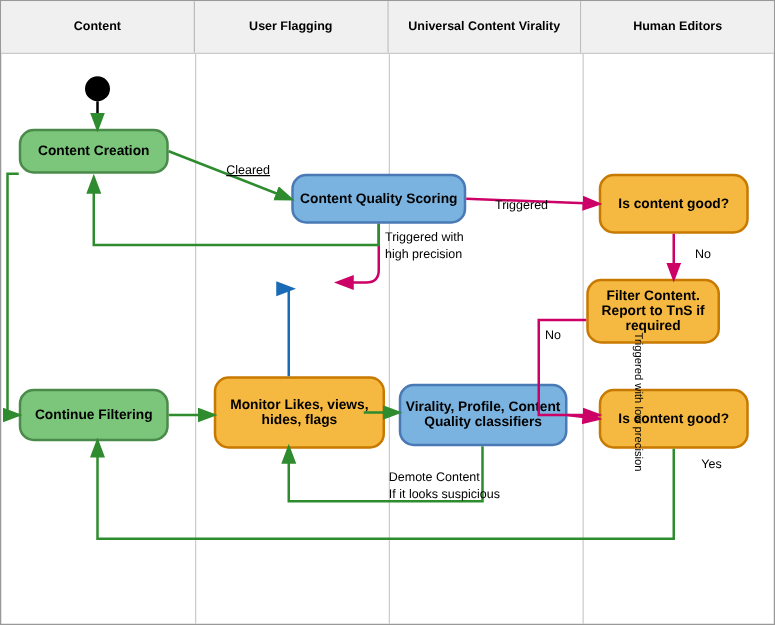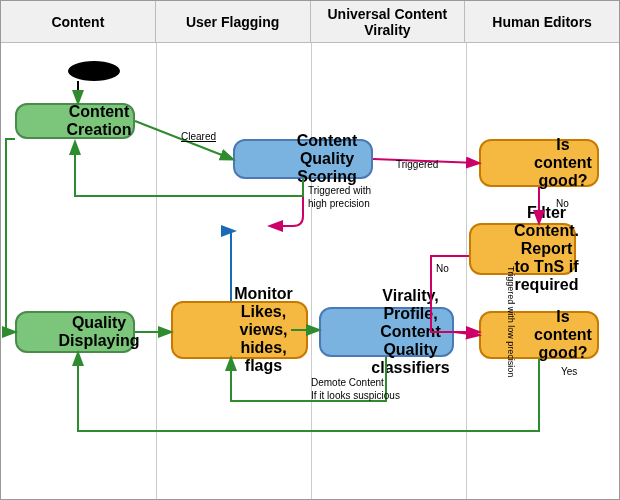--- a/index.html
+++ b/index.html
@@ -20,21 +20,21 @@
       border-bottom: 1px solid #bbb;
     }
     
     .header-cell {
       flex: 1;
       display: flex;
       align-items: center;
       justify-content: center;
       text-align: center;
       font-weight: bold;
-      font-size: 14px;
+      font-size: 10px;
       border-right: 1px solid #bbb;
       padding: 4px 8px;
       background: #f0f0f0;
     }
     .header-cell:last-child { border-right: none; }
     
     
     .col-divider {
       position: absolute;
       top: 42px;
@@ -43,23 +43,22 @@
       background: #ccc;
     }
     
     
     .node {
       position: absolute;
       display: flex;
       align-items: center;
       justify-content: center;
       text-align: center;
-      font-size: 16px;
+      font-size: 11px;
       font-weight: bold;
-      padding-left: 48px;
     }
     
     .node-rounded {
       border-radius: 12px;
       border: 2px solid #4a8a4a;
       background: #7bc67b;
       color: #000;
     }
     
     .node-blue {
@@ -119,21 +118,21 @@
   <div class="node node-circle" style="left: 67px; top: 60px; width:20px; height:20px;"></div>
 
   <div class="node node-rounded" style="left: 14px; top: 102px; width: 120px; height: 36px;">Content Creation</div>
 
   <div class="node node-blue" style="left: 232px; top: 138px; width: 140px; height: 40px;">Content Quality Scoring</div>
 
   <div class="node node-orange" style="left: 478px; top: 138px; width: 120px; height: 48px;">Is content good?</div>
 
   <div class="node node-orange" style="left: 468px; top: 222px; width: 107px; height: 52px;">Filter Content. Report to TnS if required</div>
 
-  <div class="node node-rounded" style="left: 14px; top: 310px; width: 120px; height: 42px;">Quality Displaying</div>
+  <div class="node node-rounded" style="left: 14px; top: 310px; width: 120px; height: 42px;">Continue Filtering</div>
 
   <div class="node node-orange" style="left: 170px; top: 300px; width: 137px; height: 58px;">Monitor Likes, views, hides, flags</div>
 
   <div class="node node-blue" style="left: 318px; top: 306px; width: 135px; height: 50px;">Virality, Profile, Content Quality classifiers</div>
 
   <div class="node node-orange" style="left: 478px; top: 310px; width: 120px; height: 48px;">Is content good?</div>
 
   <svg class="arrows-svg">
     <defs>
       <marker id="arrow-green" markerWidth="8" markerHeight="8" refX="6" refY="3" orient="auto">

